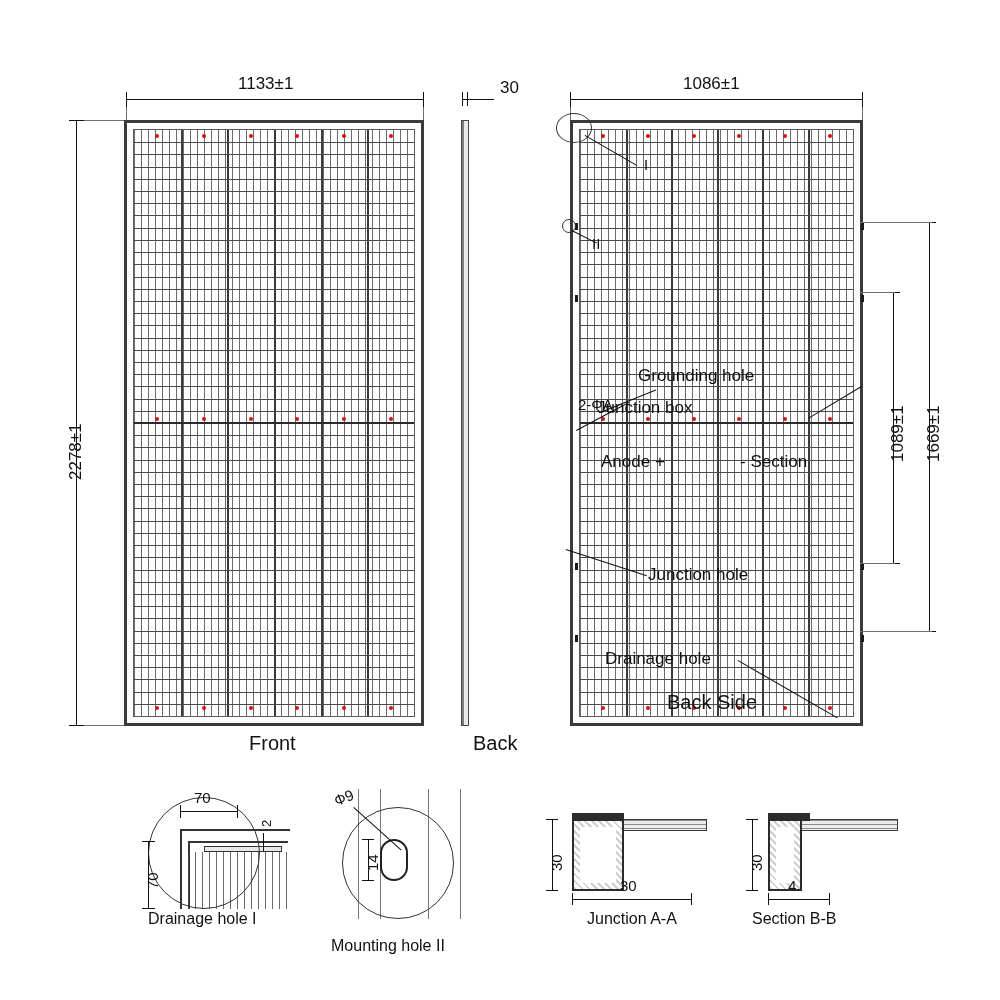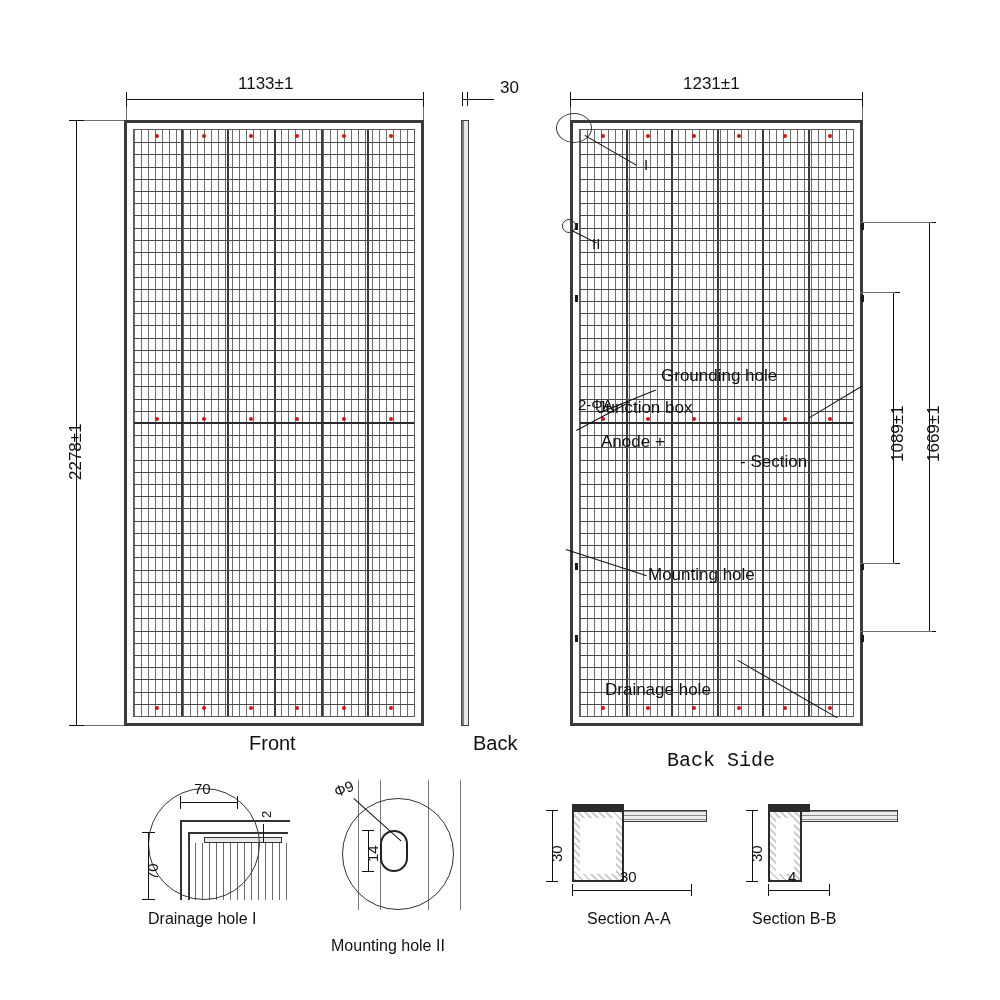--- a/index.html
+++ b/index.html
@@ -93,21 +93,21 @@
     border: 1px solid #444;
     box-sizing: border-box;
   }
   .leader { position: absolute; background: #111; transform-origin: 0 0; height: 1px; }
   .circ {
     position: absolute;
     border: 1px solid #333;
     border-radius: 50%;
     box-sizing: border-box;
   }
-  .detailbox { position: absolute; }
+  .detailbox { position: absolute; margin-top: 9px; }
   .thin { position: absolute; background: #333; }
   .grayline { position: absolute; background: #777; }
   .hatchbar {
     position: absolute;
     background: #2b2b2b;
   }
   .secprofile {
     position: absolute;
     box-sizing: border-box;
     border: 2px solid #2b2b2b;
@@ -221,21 +221,21 @@
   <div class="dimline vline abs" style="left:467px; top:92px; height:14px;"></div>
   <div class="lbl" style="left:500px; top:78px;">30</div>
   <div class="sideview" style="left:461px; top:120px; width:8px; height:606px;"></div>
   <div class="viewname" style="left:473px; top:732px;">Back</div>
 
   <div class="dimline hline abs" style="left:570px; top:99px; width:293px;"></div>
   <div class="dimline vline abs" style="left:570px; top:92px; height:15px;"></div>
   <div class="dimline vline abs" style="left:862px; top:92px; height:15px;"></div>
   <div class="ext vline abs" style="left:570px; top:107px; height:18px;"></div>
   <div class="ext vline abs" style="left:862px; top:107px; height:18px;"></div>
-  <div class="lbl" style="left:683px; top:74px;">1231±1</div>
+  <div class="lbl" style="left:683px; top:74px;">1086±1</div>
 
   <div class="panel-frame" id="back-panel" style="left:570px; top:120px; width:293px; height:606px;">
     <div class="panel-inner" id="back-inner" style="left:6px; top:6px; right:6px; bottom:6px;">
         <div class="cellcol" style="left: 45.5px; border-left: 2px solid rgb(58, 58, 58);"></div>
         <div class="cellcol" style="left: 91px; border-left: 2px solid rgb(58, 58, 58);"></div>
         <div class="cellcol" style="left: 136.5px; border-left: 2px solid rgb(58, 58, 58);"></div>
         <div class="cellcol" style="left: 182px; border-left: 2px solid rgb(58, 58, 58);"></div>
         <div class="cellcol" style="left: 227.5px; border-left: 2px solid rgb(58, 58, 58);"></div>
         <div class="cellrow" style="top: 12.2083px;"></div>
         <div class="cellrow" style="top: 24.4167px;"></div>
@@ -305,21 +305,21 @@
       </div>
   <div style="position: absolute; left: 2px; top: 100px; width: 3px; height: 7px; background: rgb(27, 27, 27);"></div>
       <div style="position: absolute; left: 2px; top: 172px; width: 3px; height: 7px; background: rgb(27, 27, 27);"></div>
       <div style="position: absolute; left: 2px; top: 440px; width: 3px; height: 7px; background: rgb(27, 27, 27);"></div>
       <div style="position: absolute; left: 2px; top: 512px; width: 3px; height: 7px; background: rgb(27, 27, 27);"></div>
       <div style="position: absolute; left: 288px; top: 100px; width: 3px; height: 7px; background: rgb(27, 27, 27);"></div>
       <div style="position: absolute; left: 288px; top: 172px; width: 3px; height: 7px; background: rgb(27, 27, 27);"></div>
       <div style="position: absolute; left: 288px; top: 440px; width: 3px; height: 7px; background: rgb(27, 27, 27);"></div>
       <div style="position: absolute; left: 288px; top: 512px; width: 3px; height: 7px; background: rgb(27, 27, 27);"></div>
     </div>
-  <div class="viewname" style="left:667px; top:749px;font-family:Liberation Mono, monospace;">Back Side</div>
+  <div class="viewname" style="left:667px; top:691px;">Back Side</div>
 
   <div class="dimline vline abs" style="left:893px; top:292px; height:272px;"></div>
   <div class="dimline hline abs" style="left:886px; top:292px; width:14px;"></div>
   <div class="dimline hline abs" style="left:886px; top:563px; width:14px;"></div>
   <div class="ext hline abs" style="left:860px; top:292px; width:35px;"></div>
   <div class="ext hline abs" style="left:860px; top:563px; width:35px;"></div>
   <div class="lbl vert" style="left:888px; top:462px;">1089±1</div>
 
   <div class="dimline vline abs" style="left:929px; top:222px; height:410px;"></div>
   <div class="dimline hline abs" style="left:922px; top:222px; width:14px;"></div>
@@ -329,36 +329,36 @@
   <div class="lbl vert" style="left:924px; top:462px;">1669±1</div>
 
   <div class="circ" style="left:556px; top:113px; width:36px; height:30px;"></div>
   <div class="leader" style="left:585px; top:135px; width:60px; transform: rotate(30deg);"></div>
   <div class="lbl small" style="left:644px; top:156px;">I</div>
 
   <div class="circ" style="left:562px; top:219px; width:14px; height:14px;"></div>
   <div class="leader" style="left:572px; top:230px; width:28px; transform: rotate(27deg);"></div>
   <div class="lbl small" style="left:592px; top:235px;">II</div>
 
-  <div class="lbl" style="left:661px; top:366px;">Grounding hole</div>
+  <div class="lbl" style="left:638px; top:366px;">Grounding hole</div>
   <div class="leader" style="left:808px; top:418px; width:62px; transform: rotate(-31deg);"></div>
 
   <div class="lbl" style="left:597px; top:398px;">Junction box</div>
   <div class="leader" style="left:576px; top:430px; width:60px; transform: rotate(-28deg);"></div>
 
-  <div class="lbl" style="left:601px; top:432px;">Anode +</div>
+  <div class="lbl" style="left:601px; top:452px;">Anode +</div>
   <div class="lbl" style="left:740px; top:452px;">- Section</div>
 
   <div class="lbl small" style="left:578px; top:396px;">2-ФA</div>
   <div class="leader" style="left:600px; top:412px; width:60px; transform: rotate(-22deg);"></div>
 
-  <div class="lbl" style="left:648px; top:565px;">Mounting hole</div>
+  <div class="lbl" style="left:648px; top:565px;">Junction hole</div>
   <div class="leader" style="left:566px; top:549px; width:85px; transform: rotate(18deg);"></div>
 
-  <div class="lbl" style="left:605px; top:680px;text-align:center;">Drainage hole</div>
+  <div class="lbl" style="left:605px; top:649px;text-align:center;">Drainage hole</div>
   <div class="leader" style="left:738px; top:660px; width:115px; transform: rotate(30deg);"></div>
 
   <div class="detailbox" style="left:120px; top:780px; width:220px; height:130px;">
 
     <div class="thin" style="left:60px; top:40px; width:110px; height:2px;"></div>
     <div class="thin" style="left:60px; top:40px; width:2px; height:80px;"></div>
     <div class="thin" style="left:68px; top:52px; width:100px; height:2px;"></div>
     <div class="thin" style="left:68px; top:52px; width:2px; height:68px;"></div>
     <div class="thin" style="left:84px; top:57px; width:78px; height:6px; background:#e9e9e9; border:1px solid #333; box-sizing:border-box;"></div>
     <div style="position:absolute; left:68px; top:63px; width:102px; height:57px; background: repeating-linear-gradient(to right, rgba(70,70,70,0.8) 0 1px, rgba(255,255,255,0) 1px 7px);"></div>
@@ -405,21 +405,21 @@
     <div class="dimline vline abs" style="left:12px; top:30px; height:72px;"></div>
     <div class="dimline hline abs" style="left:6px; top:30px; width:12px;"></div>
     <div class="dimline hline abs" style="left:6px; top:101px; width:12px;"></div>
     <div class="lbl small vert" style="left:8px; top:82px;">30</div>
 
     <div class="dimline hline abs" style="left:32px; top:110px; width:120px;"></div>
     <div class="dimline vline abs" style="left:32px; top:104px; height:12px;"></div>
     <div class="dimline vline abs" style="left:151px; top:104px; height:12px;"></div>
     <div class="lbl small" style="left:80px; top:88px;">30</div>
   </div>
-  <div class="detailname" style="left:587px; top:910px;">Section A-A</div>
+  <div class="detailname" style="left:587px; top:910px;">Junction A-A</div>
 
   <div class="detailbox" style="left:740px; top:780px; width:180px; height:130px;">
     <div class="glasslayer" style="left:28px; top:30px; width:130px; height:12px;"></div>
     <div class="hatchbar" style="left:28px; top:24px; width:42px; height:8px;"></div>
     <div class="secprofile" style="left:28px; top:30px; width:34px; height:72px;"></div>
     <div style="position:absolute; left:36px; top:38px; width:18px; height:56px; background:#fff;"></div>
 
     <div class="dimline vline abs" style="left:12px; top:30px; height:72px;"></div>
     <div class="dimline hline abs" style="left:6px; top:30px; width:12px;"></div>
     <div class="dimline hline abs" style="left:6px; top:101px; width:12px;"></div>

